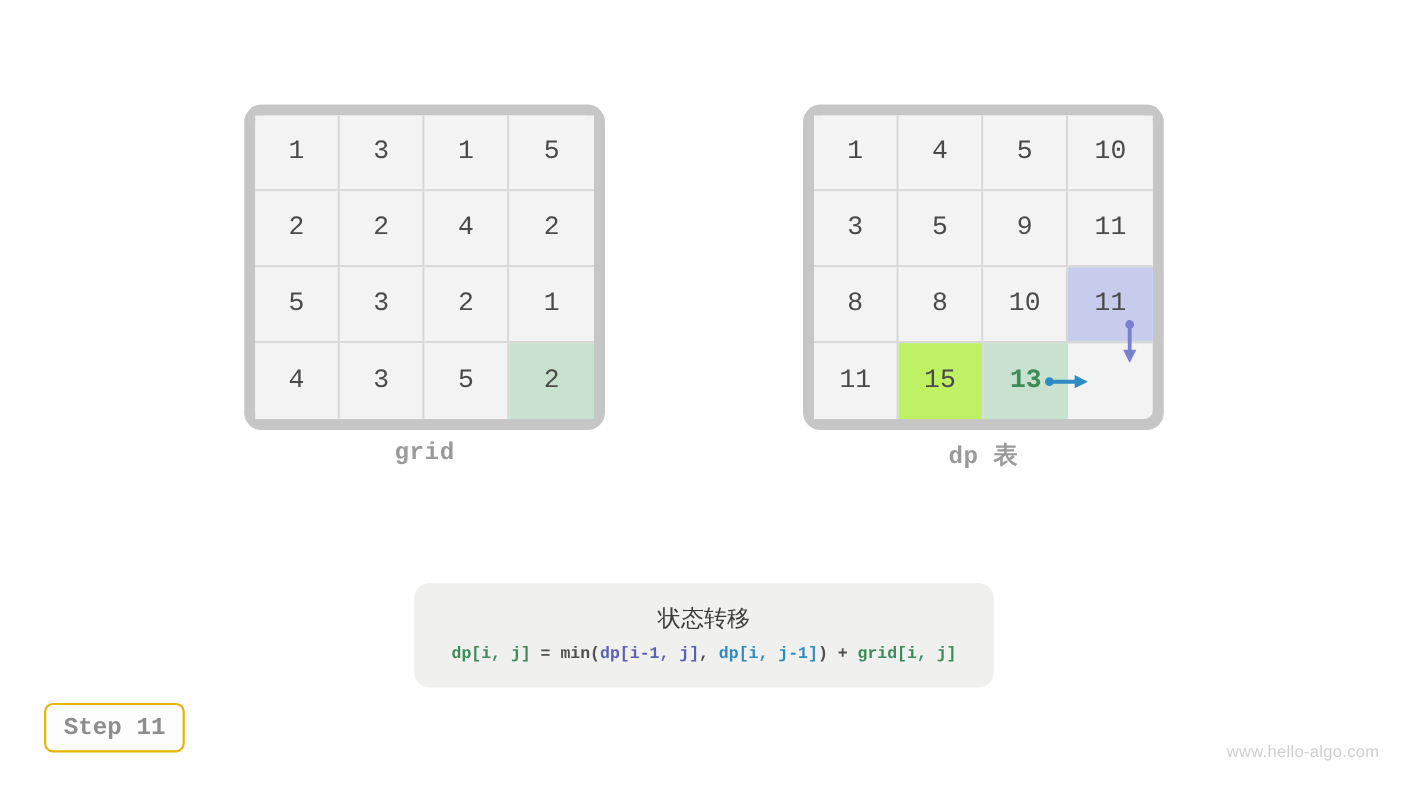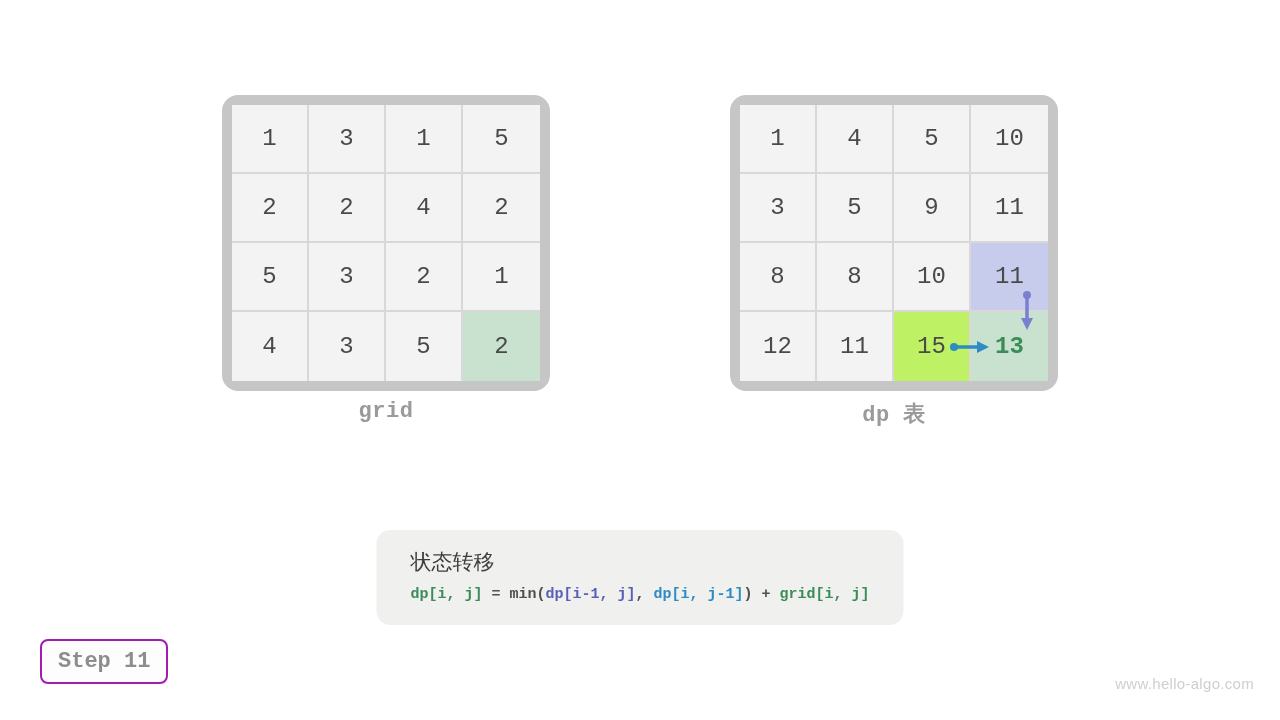--- a/index.html
+++ b/index.html
@@ -79,20 +79,21 @@
   }
   
   .formula-box {
     position: absolute;
     left: 50%;
     transform: translateX(-50%);
     top: 530px;
     background: #f0f0ef;
     border-radius: 14px;
     padding: 18px 34px 22px 34px;
+    text-align: center;
   }
   .formula-title {
     font-family: -apple-system, "PingFang SC", "Microsoft YaHei", sans-serif;
     font-size: 21px;
     color: #3d3d3d;
     margin-bottom: 10px;
   }
   .formula-code {
     font-size: 15px;
     font-weight: 700;
@@ -100,21 +101,21 @@
     white-space: nowrap;
   }
   .tok-green  { color: #3c8c5a; }
   .tok-purple { color: #5a5fb8; }
   .tok-blue   { color: #2e8bc4; }
   
   .step-badge {
     position: absolute;
     left: 40px;
     bottom: 36px;
-    border: 2px solid #a21caf;
+    border: 2px solid #eab308;
     border-radius: 8px;
     padding: 8px 16px;
     font-size: 22px;
     font-weight: 700;
     color: #8d8d8d;
     background: #fdfdfd;
   }
   .watermark {
     position: absolute;
     right: 26px;
@@ -220,23 +221,20 @@
           <div class="cell">
             <span class="val">8</span>
           </div>
           <div class="cell">
             <span class="val">10</span>
           </div>
           <div class="cell edge-right hl-purple">
             <span class="val">11</span>
           </div>
           <div class="cell edge-bottom">
-            <span class="val">12</span>
-          </div>
-          <div class="cell edge-bottom">
             <span class="val">11</span>
           </div>
           <div class="cell edge-bottom hl-blue">
             <span class="val">15</span>
           </div>
           <div class="cell edge-right edge-bottom hl-green bold-green">
             <span class="val">13</span>
           </div>
           <div class="arrow-down" id="arrow-down" style="left: 278.74px; top: 184.92px;">
           <svg width="16" height="40" viewBox="0 0 16 40">

